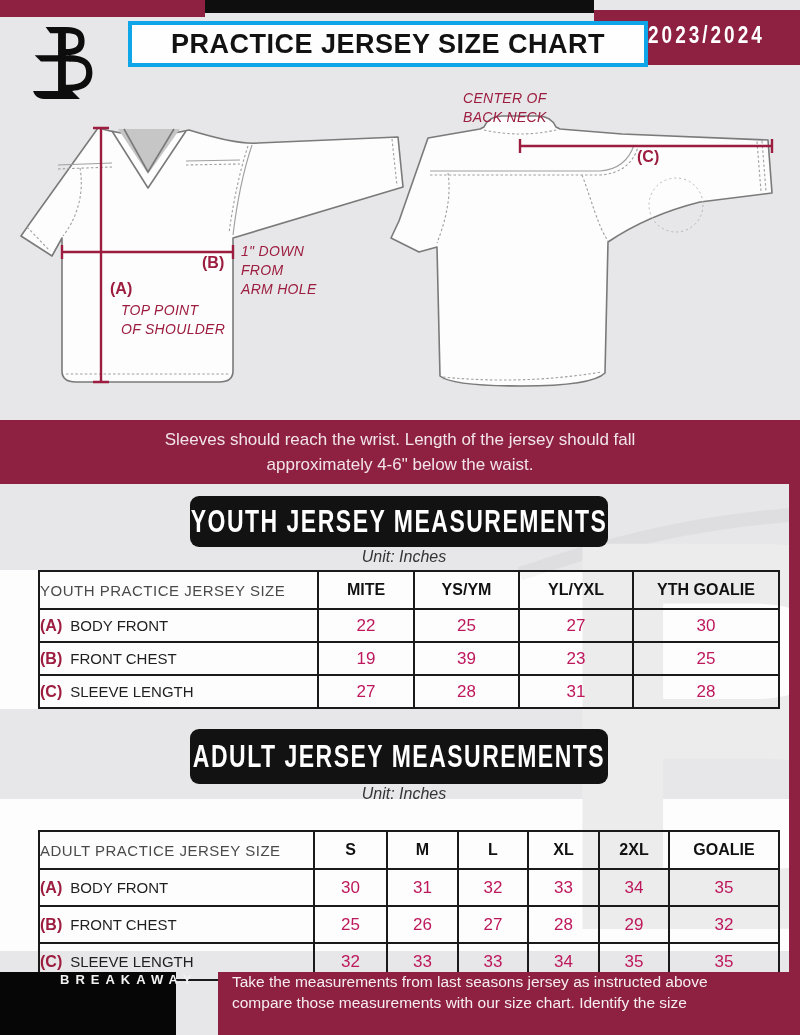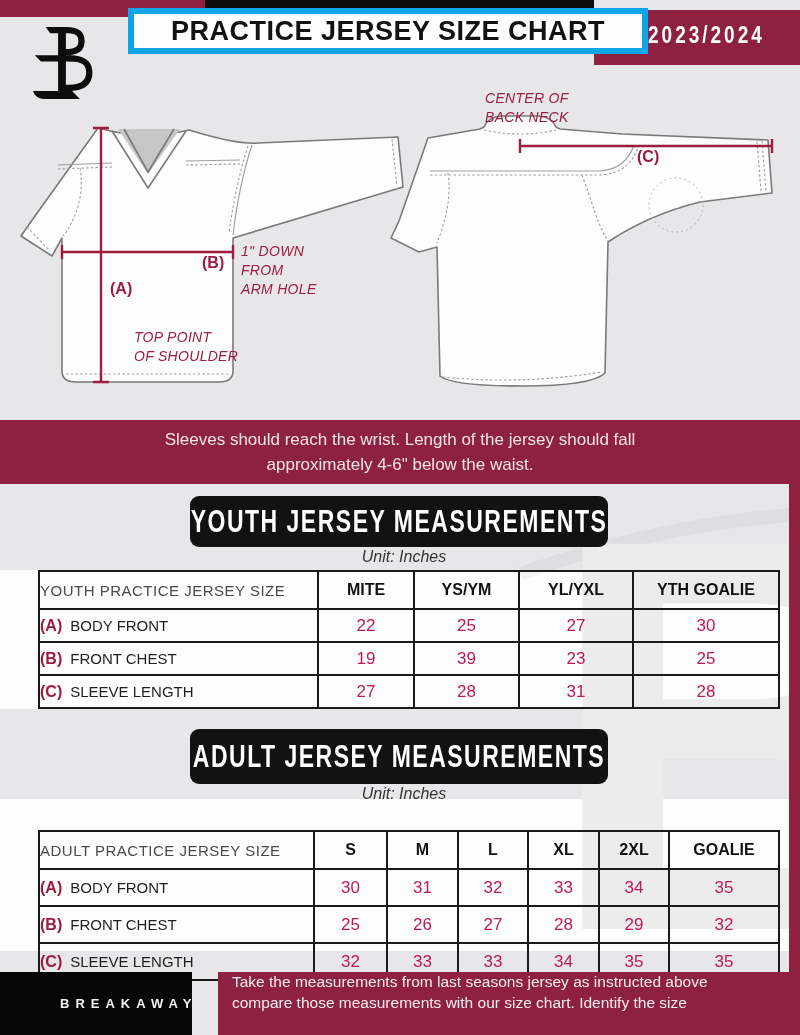--- a/index.html
+++ b/index.html
@@ -7,22 +7,22 @@
         font-family:"Liberation Sans",sans-serif;}
   .abs{position:absolute;}
 
   
   .topbar-maroon{left:0;top:0;width:205px;height:17px;background:#8e2142;z-index:6;}
   .topbar-black{left:205px;top:0;width:389px;height:13px;background:#0e0e0e;z-index:6;}
   .season-box{left:594px;top:10px;width:206px;height:55px;background:#8e2142;z-index:5;}
   .season-text{left:648px;top:24px;width:152px;text-align:left;color:#fff;
                font-size:19px;font-weight:bold;letter-spacing:3px;z-index:7;}
   .season-text span{display:inline-block;transform:scaleY(1.25);}
-  .title-box{left:128px;top:8px;width:520px;height:46px;background:#fefefe;
-             border:6px solid #0ea5e9;box-sizing:border-box;z-index:7;
+  .title-box{left:128px;top:21px;width:520px;height:46px;background:#fefefe;
+             border:4px solid #0ea5e9;box-sizing:border-box;z-index:7;
              display:flex;align-items:center;justify-content:center;}
   .title-box span{font-size:27px;font-weight:bold;color:#121212;letter-spacing:.5px;}
   .logo{left:30px;top:21px;z-index:7;}
 
   
   .diagram-svg{left:0;top:75px;z-index:2;}
   .ann{z-index:3;color:#9c1d3f;}
   .ann-key{font-weight:bold;font-size:16px;}
   .ann-cap{font-style:italic;font-size:14px;line-height:19px;letter-spacing:.3px;}
 
@@ -64,22 +64,22 @@
   th.col-head{font-size:16px;font-weight:bold;color:#111;}
   td.row-label{text-align:left;padding-left:20px;font-size:15px;color:#1f1f1f;margin-left:9px;}
   td.row-label .key{color:#9c1d3f;font-weight:bold;font-size:16px;margin-right:8px;}
   td.val{text-align:center;font-size:17px;color:#be185d;}
   .tbl-youth tr{height:33px;}
   .tbl-youth tr.hdr{height:38px;}
   .tbl-adult tr{height:37px;}
   .tbl-adult tr.hdr{height:38px;}
 
   
-  .footer-black{left:0;top:972px;width:192px;height:63px;background:#060606;z-index:8;
-                display:flex;align-items:center;gap:24px;}
+  .footer-black{left:0;top:972px;width:176px;height:63px;background:#060606;z-index:8;
+                display:flex;align-items:flex-start;gap:24px;}
   .footer-maroon{left:218px;top:972px;width:582px;height:63px;background:#8e2142;z-index:8;
                  display:flex;flex-direction:column;justify-content:flex-start;padding-left:14px;
                  box-sizing:border-box;}
   .footer-maroon div{color:#f7edf0;font-size:15.5px;line-height:20.5px;}
   .brand-name{color:#f2f2f2;font-size:13px;font-weight:bold;letter-spacing:6px;margin-left:10px;}
 </style>
 </head>
 <body>
 
 <div id="page">
@@ -154,32 +154,32 @@
     </g>
 
     <g stroke="#9c1d3f" stroke-width="2.4">
       <path d="M 101 53 L 101 307 M 93 53 L 109 53 M 93 307 L 109 307"></path>
       <path d="M 62 177 L 233 177 M 62 170 L 62 184 M 233 170 L 233 184"></path>
       <path d="M 520 71 L 772 71 M 520 64 L 520 78 M 772 64 L 772 78"></path>
     </g>
   </svg>
 
   <div class="abs ann ann-key" style="left:110px;top:280px;">(A)</div>
-  <div class="abs ann ann-cap" style="left:134px;top:301px;margin-top:27px;">
+  <div class="abs ann ann-cap" style="left:121px;top:301px;">
     <div>TOP POINT</div>
     <div>OF SHOULDER</div>
   </div>
   <div class="abs ann ann-key" style="left:202px;top:254px;">(B)</div>
   <div class="abs ann ann-cap" style="left:241px;top:242px;">
     <div>1" DOWN</div>
     <div>FROM</div>
     <div>ARM HOLE</div>
   </div>
   <div class="abs ann ann-key" style="left:637px;top:148px;">(C)</div>
-  <div class="abs ann ann-cap" style="left:485px;top:89px;">
+  <div class="abs ann ann-cap" style="left:463px;top:89px;">
     <div>CENTER OF</div>
     <div>BACK NECK</div>
   </div>
 
   <div class="abs banner">
     <div>Sleeves should reach the wrist. Length of the jersey should fall</div>
     <div>approximately 4-6" below the waist.</div>
   </div>
 
   <div class="abs stripe"></div>

